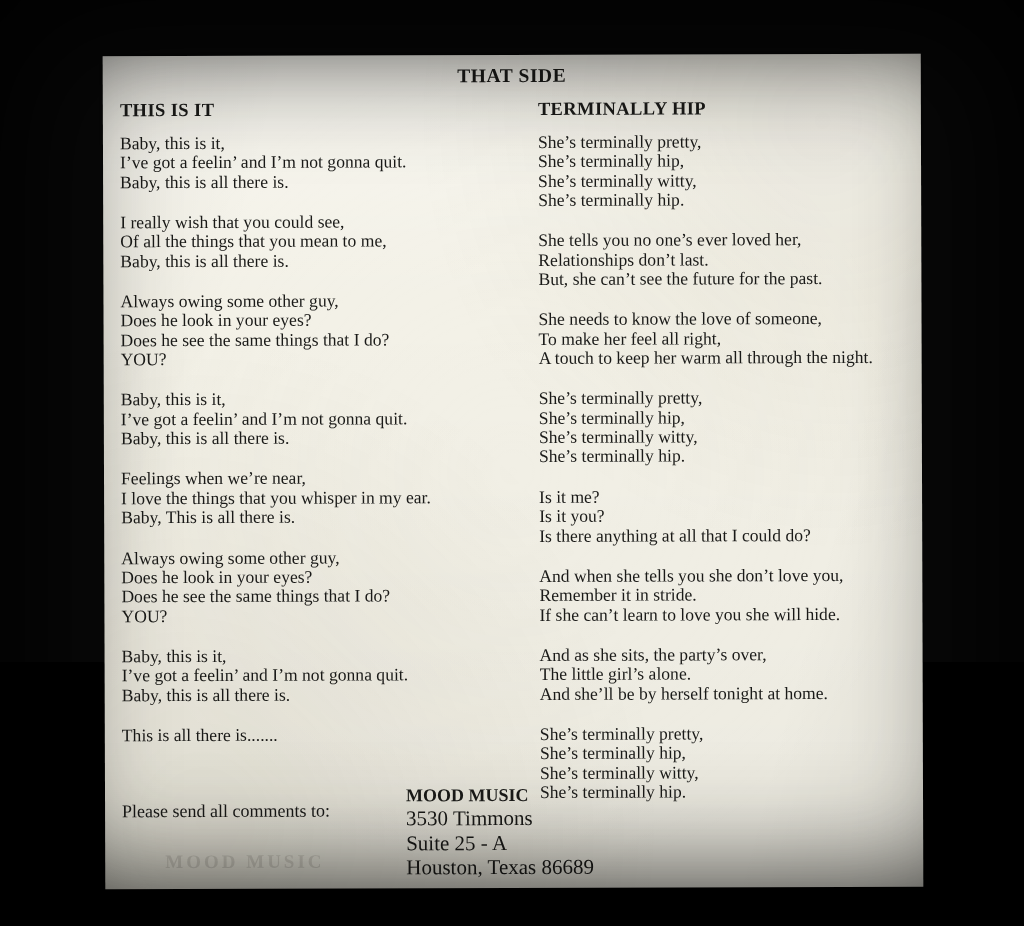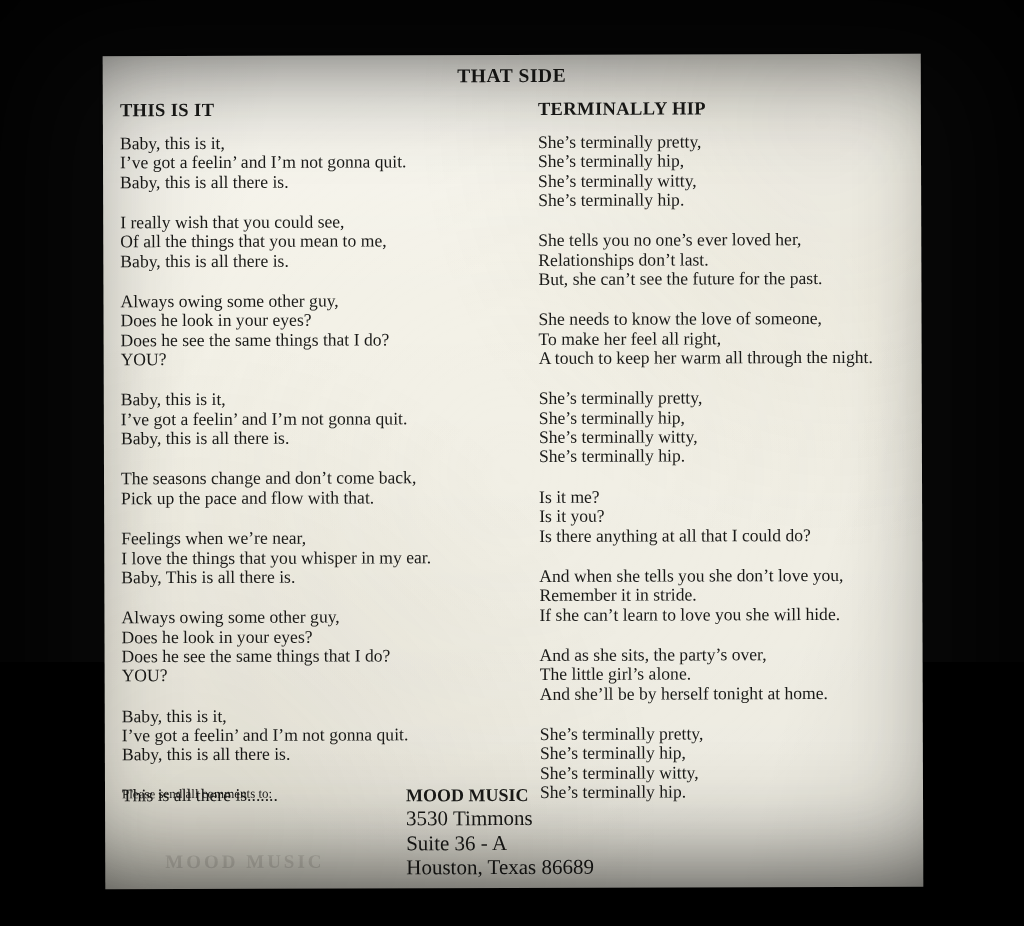--- a/index.html
+++ b/index.html
@@ -101,22 +101,22 @@
   
   #footer {
     position: absolute;
     left: 17px;
     top: 730px;
     width: 790px;
   }
   #footer-label {
     position: absolute;
     left: 0;
-    top: 0;
-    font-size: 13px;
+    top: 15px;
+    font-size: 18px;
     font-family: Liberation Serif, serif;
   }
   #address {
     position: absolute;
     left: 284px;
     top: 0px;
   }
   #address .line { font-size: 21px; line-height: 1.17; }
   #address .line.bold { font-weight: bold; font-size: 18px; }
   
@@ -155,24 +155,20 @@
           <div class="line">Does he look in your eyes?</div>
           <div class="line">Does he see the same things that I do?</div>
           <div class="line">YOU?</div>
         </div>
         <div class="stanza">
           <div class="line">Baby, this is it,</div>
           <div class="line">I’ve got a feelin’ and I’m not gonna quit.</div>
           <div class="line">Baby, this is all there is.</div>
         </div>
         <div class="stanza">
-          <div class="line">The seasons change and don’t come back,</div>
-          <div class="line">Pick up the pace and flow with that.</div>
-        </div>
-        <div class="stanza">
           <div class="line">Feelings when we’re near,</div>
           <div class="line">I love the things that you whisper in my ear.</div>
           <div class="line">Baby, This is all there is.</div>
         </div>
         <div class="stanza">
           <div class="line">Always owing some other guy,</div>
           <div class="line">Does he look in your eyes?</div>
           <div class="line">Does he see the same things that I do?</div>
           <div class="line">YOU?</div>
         </div>
@@ -231,21 +227,21 @@
           <div class="line">She’s terminally witty,</div>
           <div class="line">She’s terminally hip.</div>
         </div>
       </div>
 
       <div id="footer">
         <div id="footer-label">Please send all comments to:</div>
         <div id="address">
           <div class="line bold">MOOD MUSIC</div>
           <div class="line">3530 Timmons</div>
-          <div class="line">Suite 36 - A</div>
+          <div class="line">Suite 25 - A</div>
           <div class="line">Houston, Texas  86689</div>
         </div>
       </div>
 
     </div>
     <div id="ghost">MOOD   MUSIC</div>
   </div>
   <div id="vignette"></div>
 </div>
 

